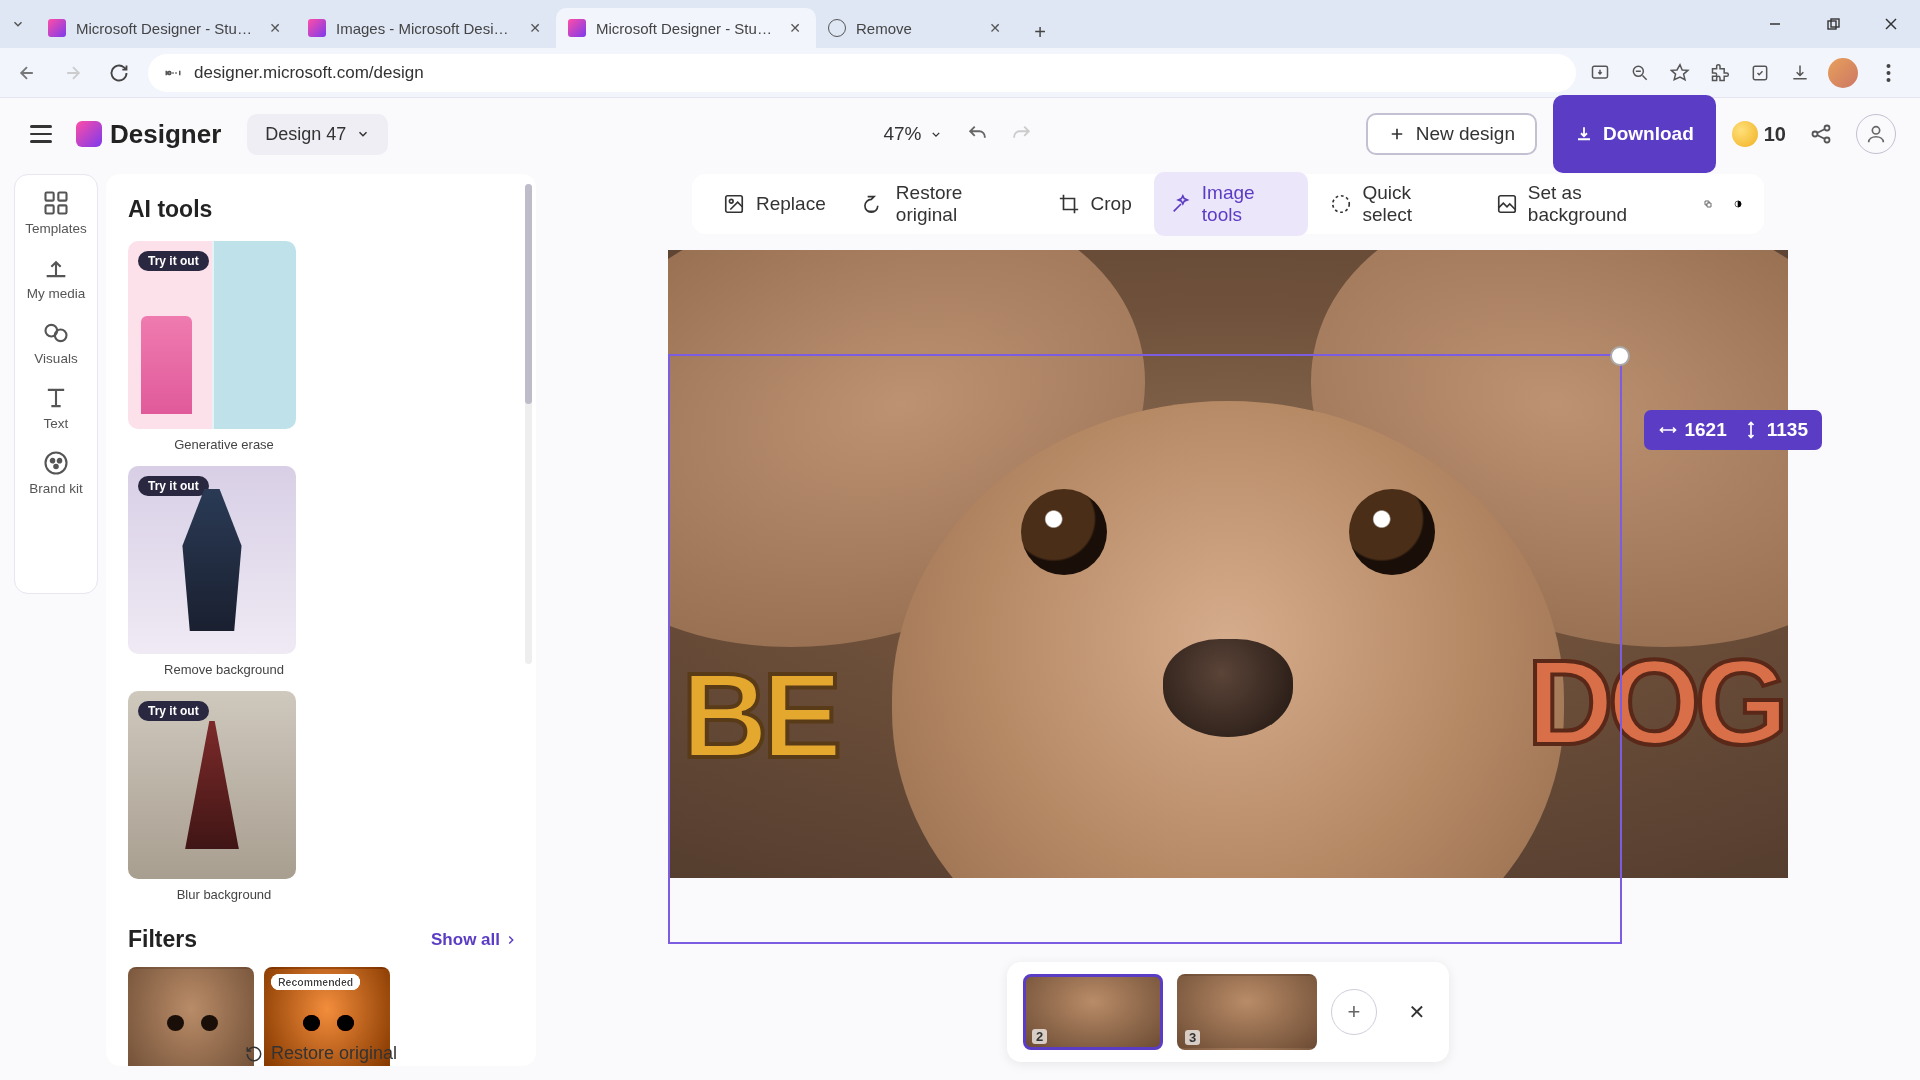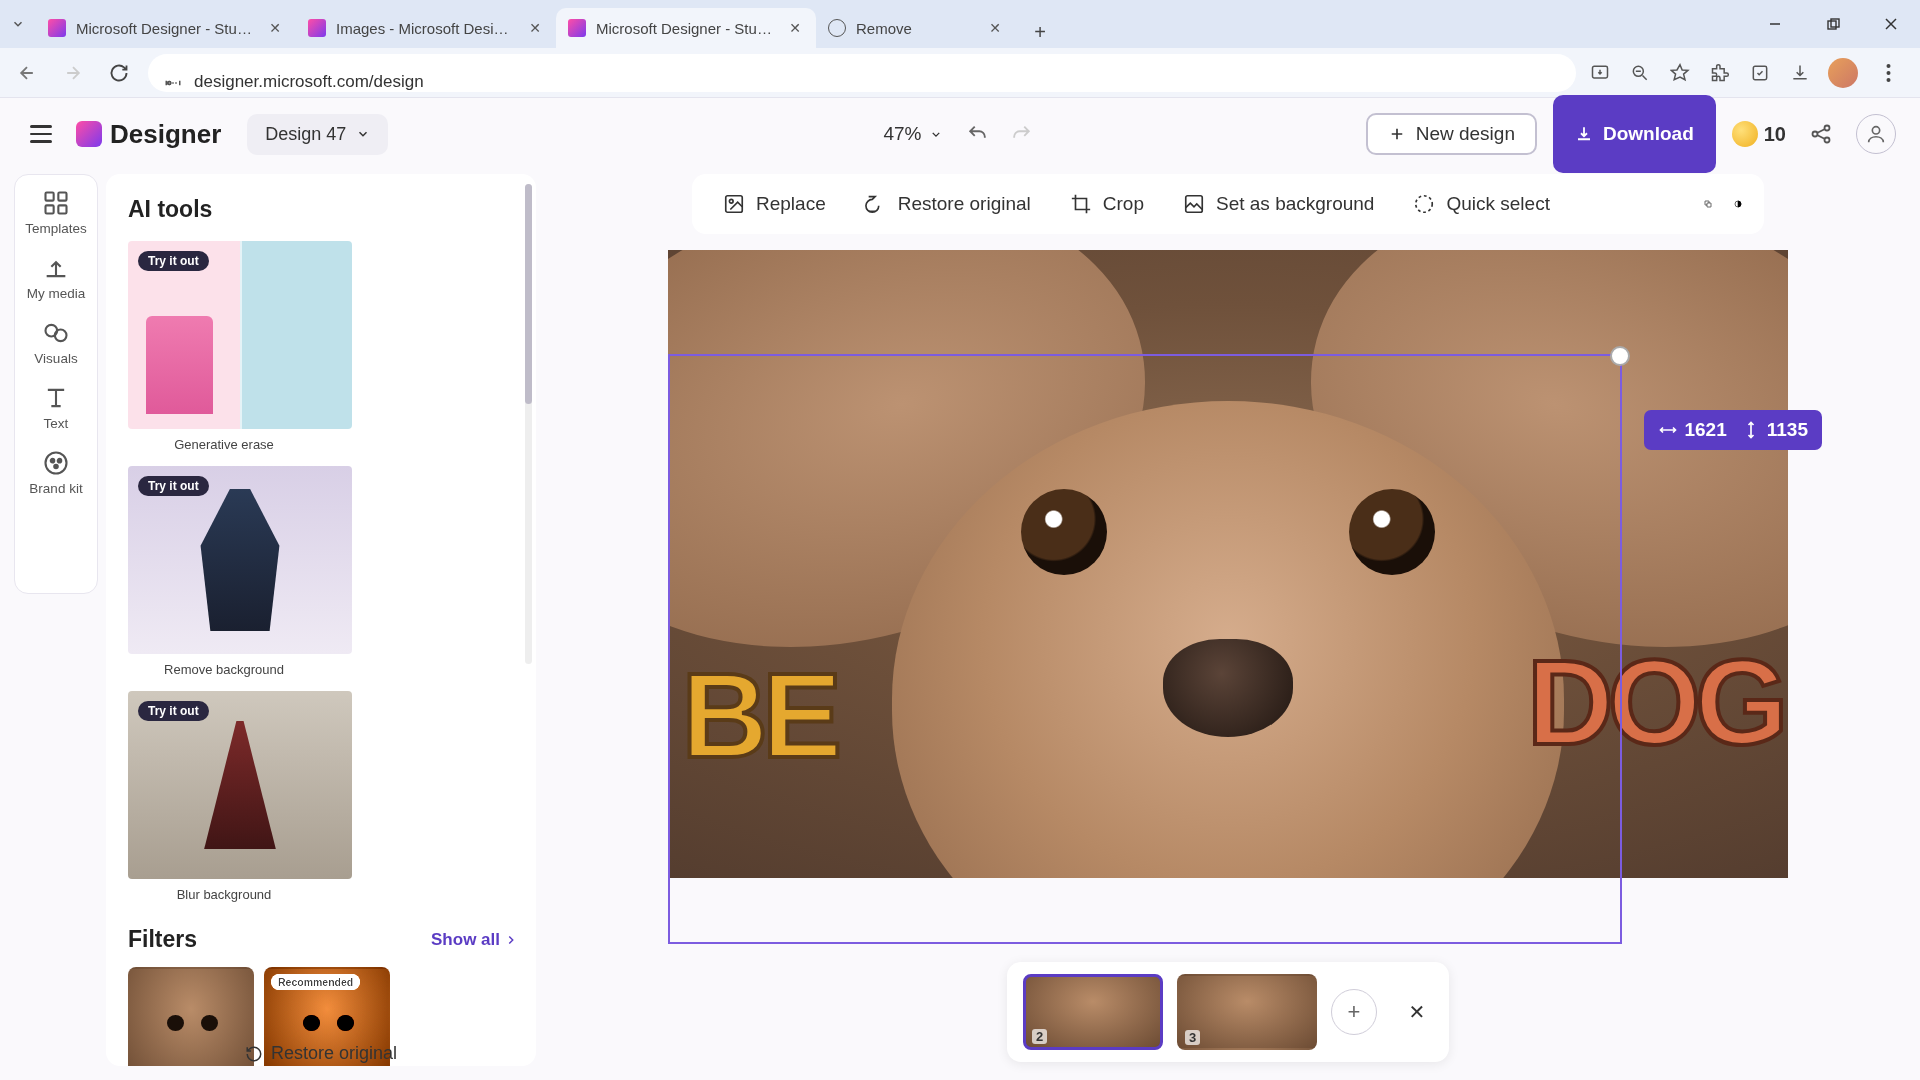--- a/index.html
+++ b/index.html
@@ -11,21 +11,21 @@
 .tab.active{background:#f2f5fb}
 .tab .favicon{width:18px;height:18px;border-radius:3px;display:flex;align-items:center;justify-content:center;font-size:12px}
 .tab .title{flex:1;white-space:nowrap;overflow:hidden;text-overflow:ellipsis}
 .tab .close{width:18px;height:18px;display:flex;align-items:center;justify-content:center;color:#555;font-size:14px}
 .new-tab{width:32px;height:32px;display:flex;align-items:center;justify-content:center;color:#444;font-size:20px;margin-left:8px}
 .win-ctrl{position:absolute;right:0;top:0;display:flex;height:48px}
 .win-btn{width:58px;display:flex;align-items:center;justify-content:center;color:#333}
 .addr{height:50px;background:#f2f5fb;display:flex;align-items:center;padding:0 10px;gap:12px;border-bottom:1px solid #e4e4ee}
 .addr .nav-btn{width:34px;height:34px;display:flex;align-items:center;justify-content:center;color:#777;border-radius:50%}
 .addr .nav-btn.enabled{color:#444}
-.addr-bar{flex:1;height:38px;background:#fff;border-radius:20px;display:flex;align-items:flex-end;padding:0 16px;gap:12px;color:#333;font-size:17px}
+.addr-bar{flex:1;height:38px;background:#fff;border-radius:20px;display:flex;align-items:center;padding:0 16px;gap:12px;color:#333;font-size:17px}
 .addr-bar .lock{color:#555}
 .addr-right{display:flex;gap:16px;align-items:center;padding-right:8px}
 .addr-right .ico{width:24px;height:24px;color:#555;display:flex;align-items:center;justify-content:center}
 .avatar-circ{width:30px;height:30px;border-radius:50%;background:linear-gradient(135deg,#e8a05a,#c76);}
 .menu-dots{width:28px;display:flex;align-items:center;justify-content:center;color:#444}
 .app{height:982px;display:flex;flex-direction:column;background:#faf9fc}
 .topbar{height:72px;display:flex;align-items:center;padding:0 24px;gap:18px}
 .hamburger{width:34px;height:34px;display:flex;flex-direction:column;justify-content:center;gap:5px;align-items:center;cursor:pointer}
 .hamburger span{width:22px;height:2.5px;background:#333;border-radius:2px}
 .logo{display:flex;align-items:center;gap:8px;font-size:26px;font-weight:700;color:#222}
@@ -46,21 +46,21 @@
 .workspace{flex:1;display:flex;position:relative}
 .rail{width:84px;background:#fff;border:1px solid #e8e6ef;border-radius:14px;margin:4px 8px 0 14px;display:flex;flex-direction:column;align-items:center;padding:14px 0;gap:18px;height:420px}
 .rail-item{display:flex;flex-direction:column;align-items:center;gap:4px;color:#555;font-size:13.5px;cursor:pointer}
 .rail-item svg{width:28px;height:28px}
 .panel{width:430px;background:#fff;border-radius:14px;margin:4px 0 0 0;padding:22px 18px 0 22px;height:892px;overflow:hidden;position:relative}
 .panel-scroll{position:absolute;right:4px;top:10px;width:7px;height:480px;background:#eee;border-radius:4px}
 .panel-scroll::after{content:"";position:absolute;top:0;width:7px;height:220px;background:#bfbcc9;border-radius:4px}
 .panel h2{font-size:23px;font-weight:700;color:#222;margin-bottom:18px}
 .tool-grid{display:flex;gap:14px;flex-wrap:wrap;margin-bottom:24px}
 .tool-card{width:192px}
-.tool-thumb{width:224px;height:188px;border-radius:4px;position:relative;overflow:hidden}
+.tool-thumb{width:168px;height:188px;border-radius:10px;position:relative;overflow:hidden}
 .try-badge{position:absolute;top:10px;left:10px;background:#2a2740;color:#fff;font-size:12px;padding:3px 10px;border-radius:12px;font-weight:600}
 .tool-label{text-align:center;font-size:13px;color:#444;margin-top:8px}
 .filters-head{display:flex;justify-content:space-between;align-items:center;margin-bottom:14px}
 .filters-head h2{margin:0}
 .show-all{color:#5b3cc4;font-size:17px;font-weight:600;display:flex;align-items:center;gap:4px}
 .filter-grid{display:flex;gap:10px;flex-wrap:wrap}
 .filter-card{width:126px}
 .filter-thumb{width:126px;height:118px;border-radius:8px;position:relative;overflow:hidden;border:2px solid transparent}
 .rec-badge{position:absolute;top:5px;left:5px;background:#fff;font-size:10.5px;padding:2px 7px;border-radius:8px;color:#555;font-weight:600}
 .restore-bottom{position:absolute;bottom:2px;left:50%;transform:translateX(-50%);display:flex;align-items:center;gap:8px;font-size:18px;color:#333}
@@ -424,36 +424,44 @@
           <span>Restore original</span>
         </div>
         <div class="ctx-btn">
           <span class="ctx-ico">
                 <svg width="22" height="22" viewBox="0 0 24 24" fill="none" stroke="currentColor" stroke-width="1.8">
                   <path d="M6 2v16h16M2 6h16v16"></path>
                 </svg>
               </span>
           <span>Crop</span>
         </div>
+        <div class="ctx-btn active">
+          <span class="ctx-ico">
+                <svg width="22" height="22" viewBox="0 0 24 24" fill="none" stroke="currentColor" stroke-width="1.8">
+                  <path d="M14 3l1.5 3L19 7.5 15.5 9 14 12l-1.5-3L9 7.5 12.5 6zM4 20l8-8"></path>
+                </svg>
+              </span>
+          <span>Image tools</span>
+        </div>
+        <div class="ctx-btn">
+          <span class="ctx-ico">
+                <svg width="22" height="22" viewBox="0 0 24 24" fill="none" stroke="currentColor" stroke-width="1.8" stroke-dasharray="3 3">
+                  <circle cx="12" cy="12" r="9"></circle>
+                </svg>
+              </span>
+          <span>Quick select</span>
+        </div>
         <div class="ctx-btn">
           <span class="ctx-ico">
                 <svg width="22" height="22" viewBox="0 0 24 24" fill="none" stroke="currentColor" stroke-width="1.8">
                   <rect x="3" y="3" width="18" height="18" rx="2"></rect>
                   <path d="M3 16l5-5 4 4 3-3 6 6"></path>
                 </svg>
               </span>
           <span>Set as background</span>
-        </div>
-        <div class="ctx-btn">
-          <span class="ctx-ico">
-                <svg width="22" height="22" viewBox="0 0 24 24" fill="none" stroke="currentColor" stroke-width="1.8" stroke-dasharray="3 3">
-                  <circle cx="12" cy="12" r="9"></circle>
-                </svg>
-              </span>
-          <span>Quick select</span>
         </div>
         </div>
         <div class="ctx-group">
           <div class="ctx-ico" style="padding:8px">
               <svg width="24" height="24" viewBox="0 0 24 24" fill="none" stroke="currentColor" stroke-width="1.8">
                 <rect x="3" y="3" width="12" height="12" rx="1"></rect>
                 <rect x="9" y="9" width="12" height="12" rx="1" fill="#fff"></rect>
               </svg>
             </div>
           <div class="ctx-ico" style="padding:8px">

